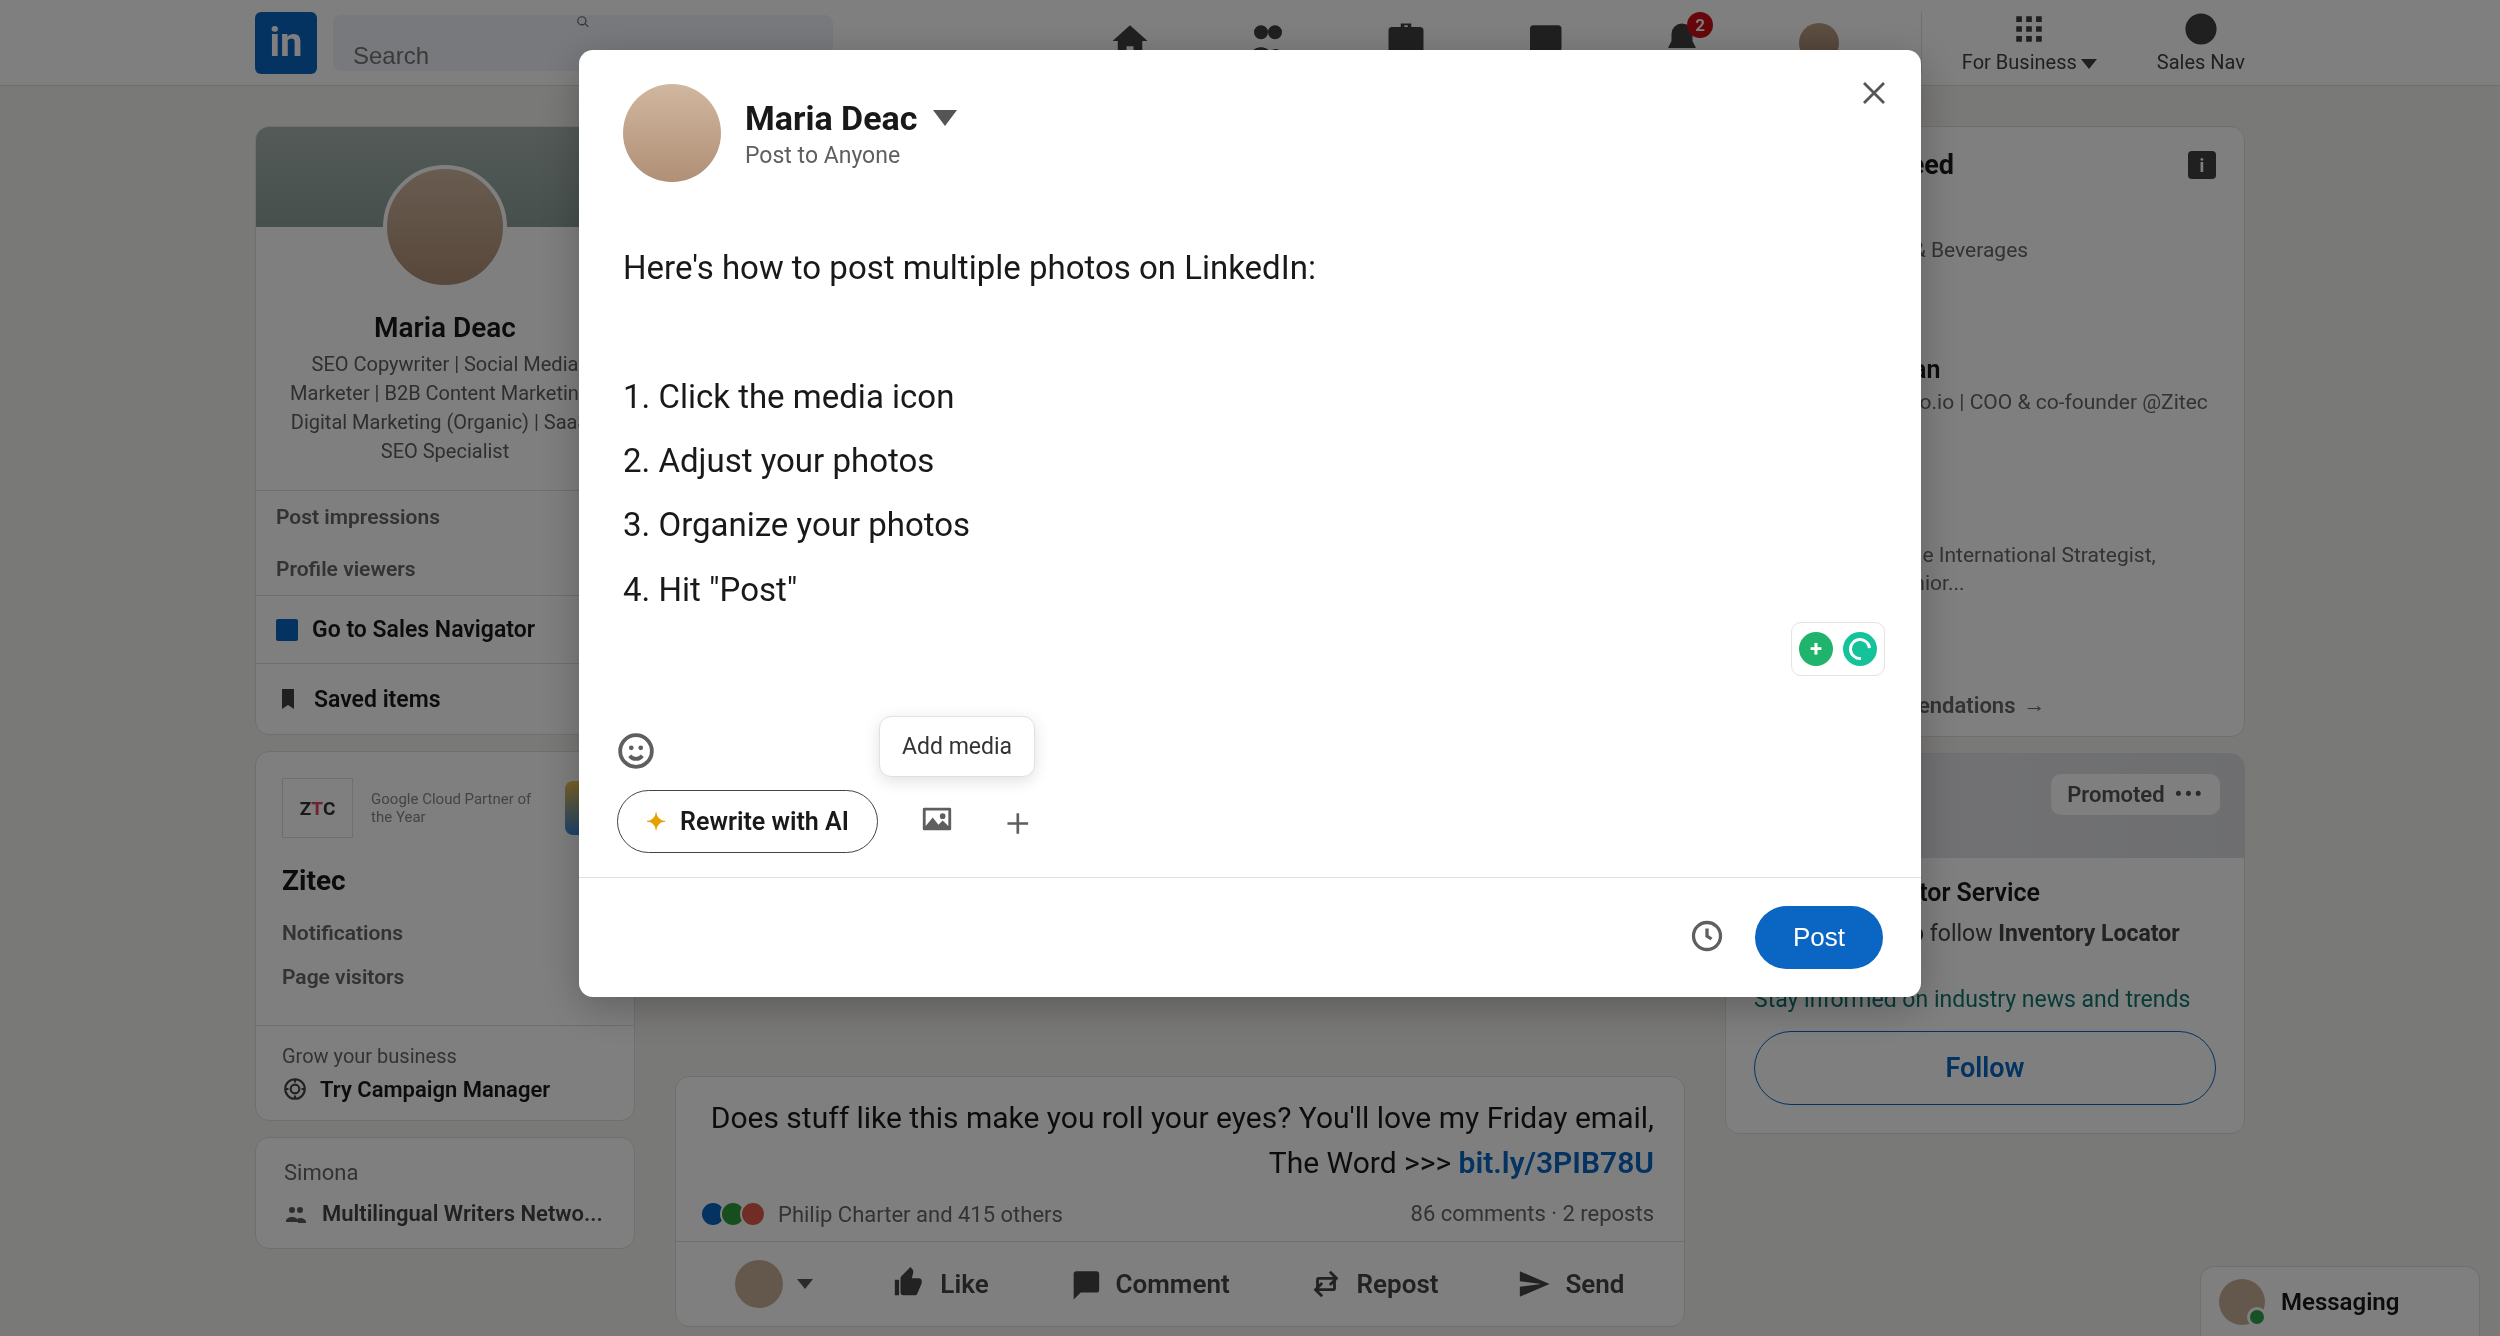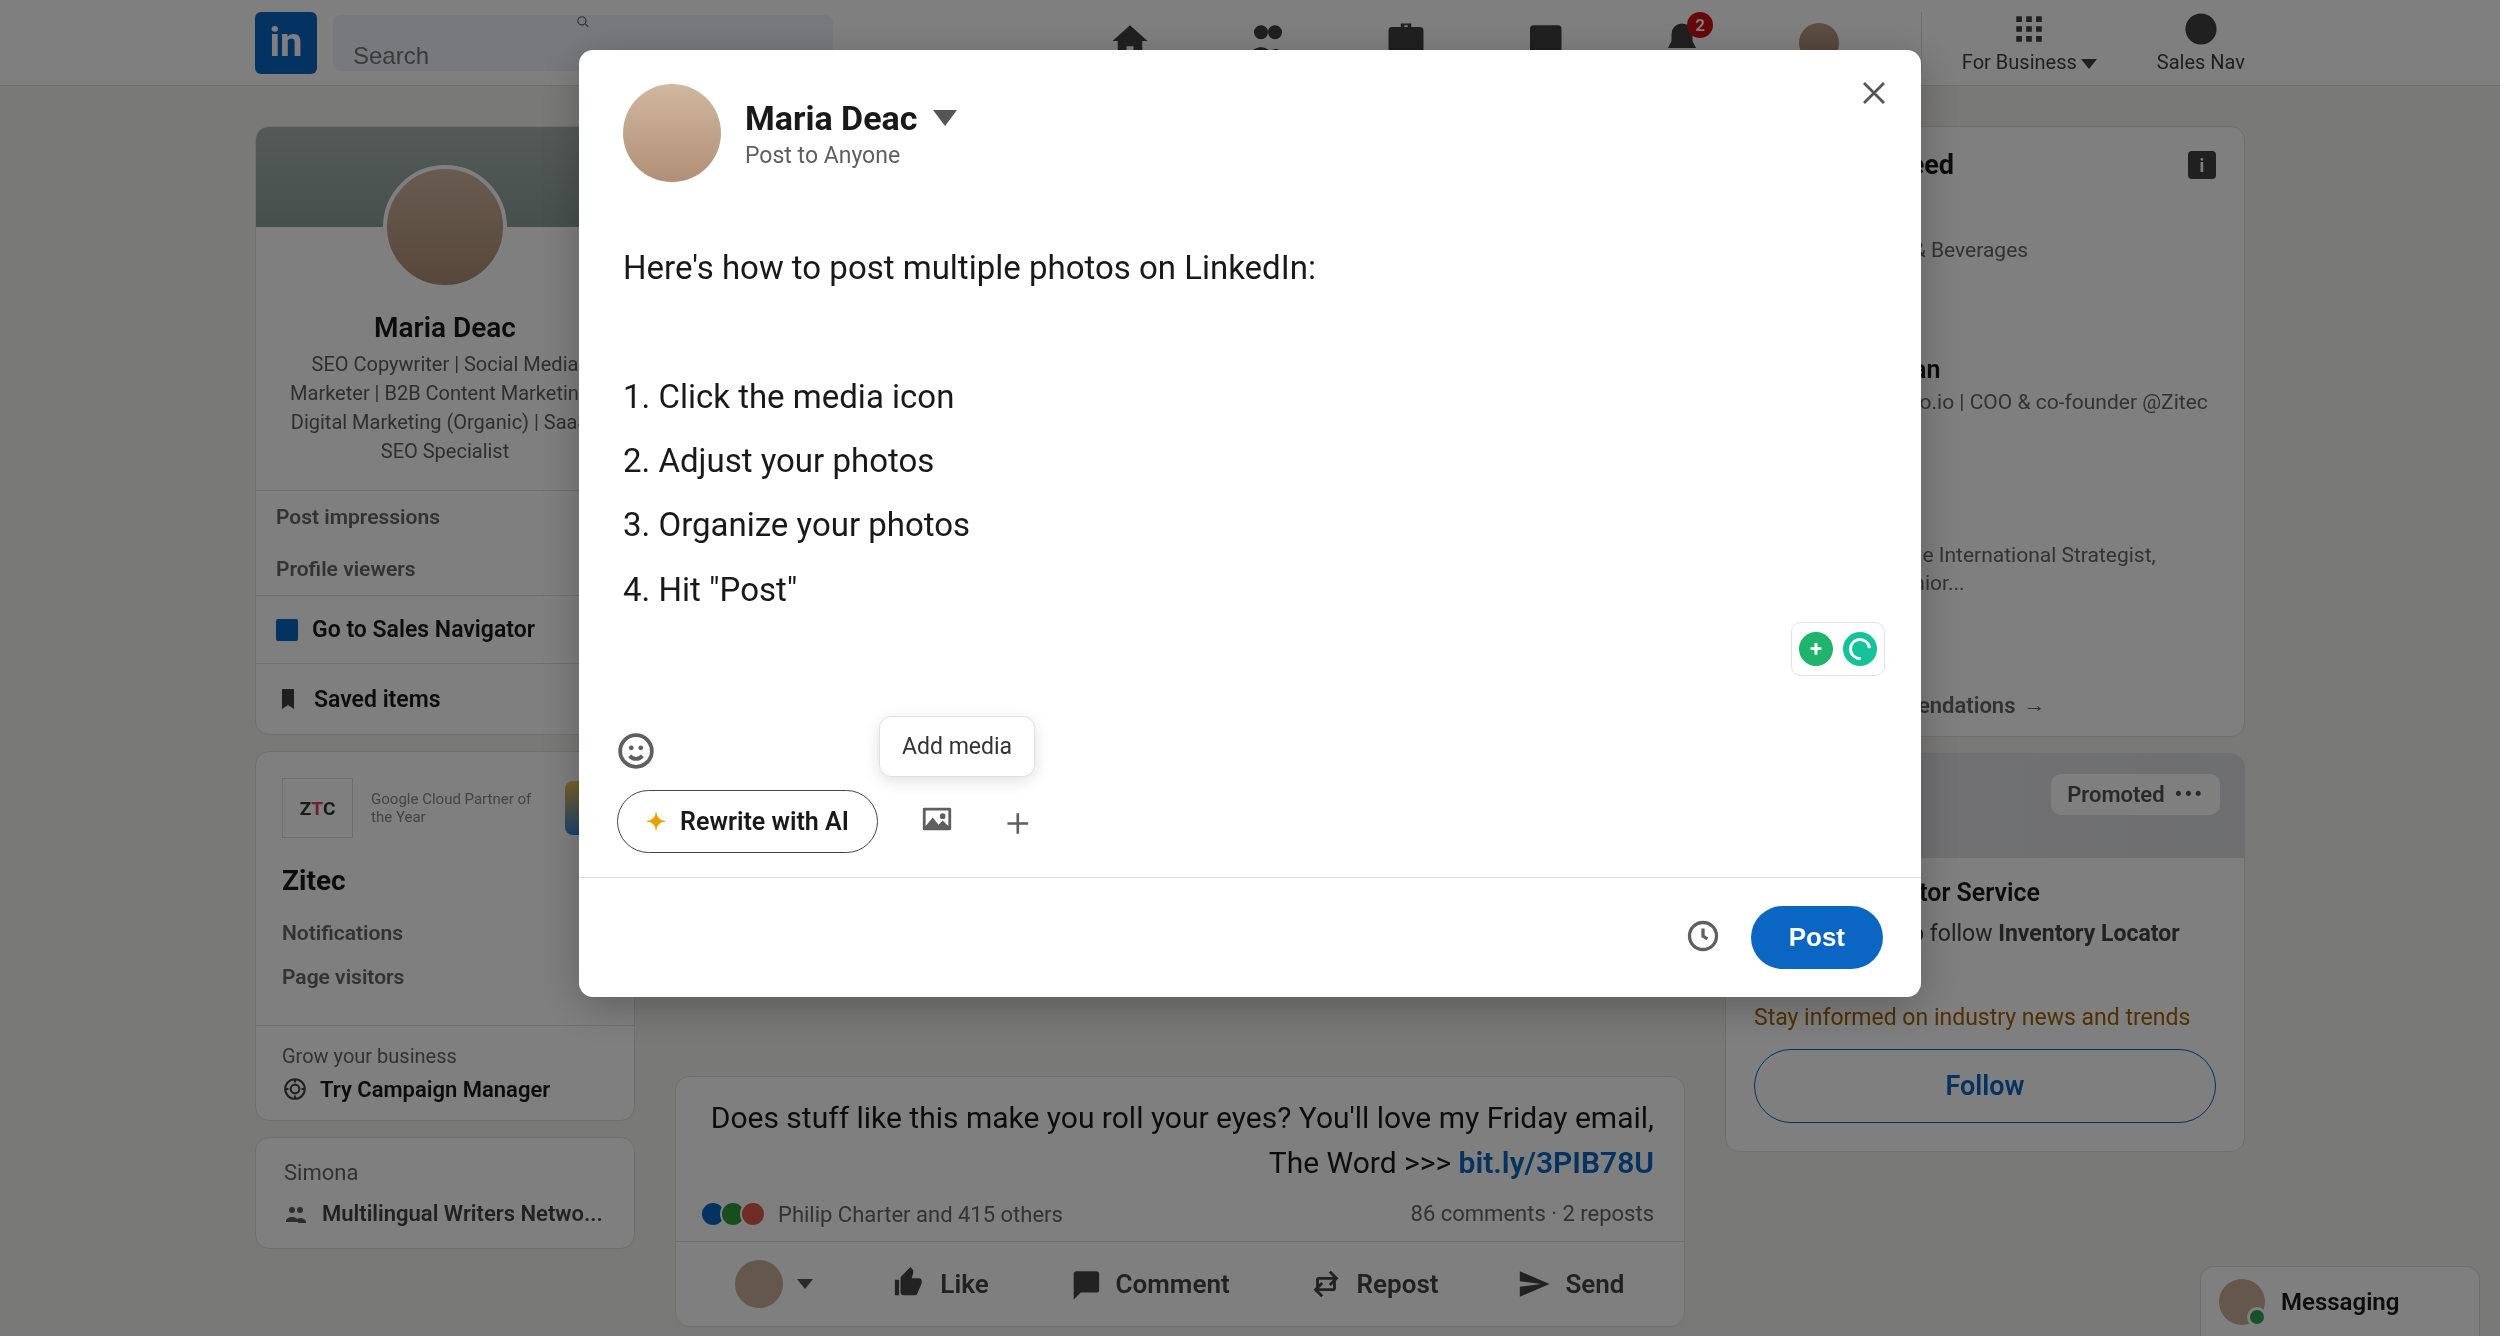--- a/index.html
+++ b/index.html
@@ -173,21 +173,21 @@
   .promo { height:104px; background:linear-gradient(90deg,#e8e8ec,#dcdde2); position:relative; }
   .promoted-chip {
     position:absolute; top:20px; right:24px;
     background:#ffffff; border-radius:10px;
     padding:8px 16px; font-size:22px; color:#555; font-weight:600;
     display:flex; align-items:center; gap:10px;
   }
   .right-feed-item2 { padding:20px 28px 28px; }
   .suggest-text { font-size:23px; color:#444; line-height:1.45; }
   .suggest-text b { font-weight:700; }
-  .stay { font-size:23px; color:#a16207; margin-top:20px; margin-bottom:18px;}
+  .stay { font-size:23px; color:#0f766e; margin-top:2px; margin-bottom:18px;}
   .follow-wide {
     border:1.5px solid var(--blue); color:var(--blue);
     text-align:center; font-size:27px; font-weight:600;
     padding:20px; border-radius:50px;
   }
   .react-bubbles { display:flex; }
   .react-bubbles span { width:26px; height:26px; border-radius:50%; border:2px solid #fff; margin-left:-6px; }
   .post-text { padding:8px 30px; font-size:30px; line-height:1.5;text-align:right; }
   .post-link { color:var(--blue); font-weight:600; }
   .post-stats { padding:8px 30px 14px; display:flex; justify-content:space-between; color:#666; font-size:22px; border-bottom:1px solid var(--border);}
@@ -288,21 +288,21 @@
     font-size:23px; color:#333; font-weight:400;
   }
   .modal-footer {
     border-top:1px solid var(--border);
     padding: 28px 38px;
     display:flex; align-items:center; justify-content:flex-end; gap:30px;
   }
   .clock-btn svg { width:36px; height:36px; fill:none; stroke:#5f5f5f; stroke-width:2.2;}
   .post-btn {
     background:var(--blue); color:#fff;
-    font-size:26px; font-weight:700;
+    font-size:26px; font-weight:400;
     border:none; border-radius:40px;
     padding:16px 38px;
   }
 
 </style>
 </head>
 <body>
 
 <div class="nav">
   <div class="nav-inner">

